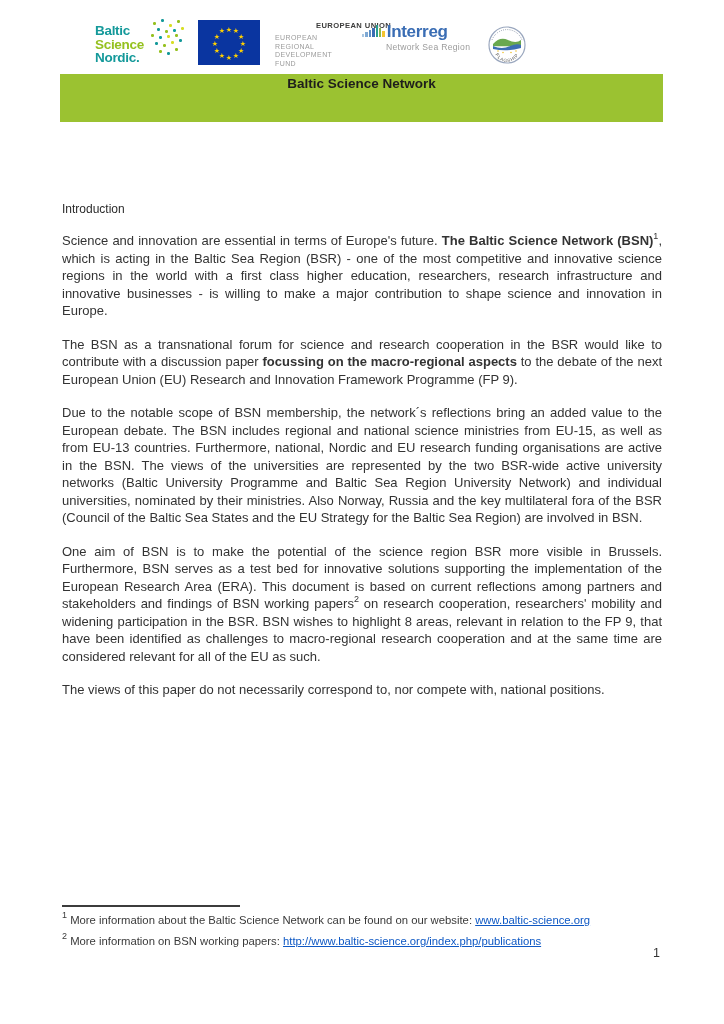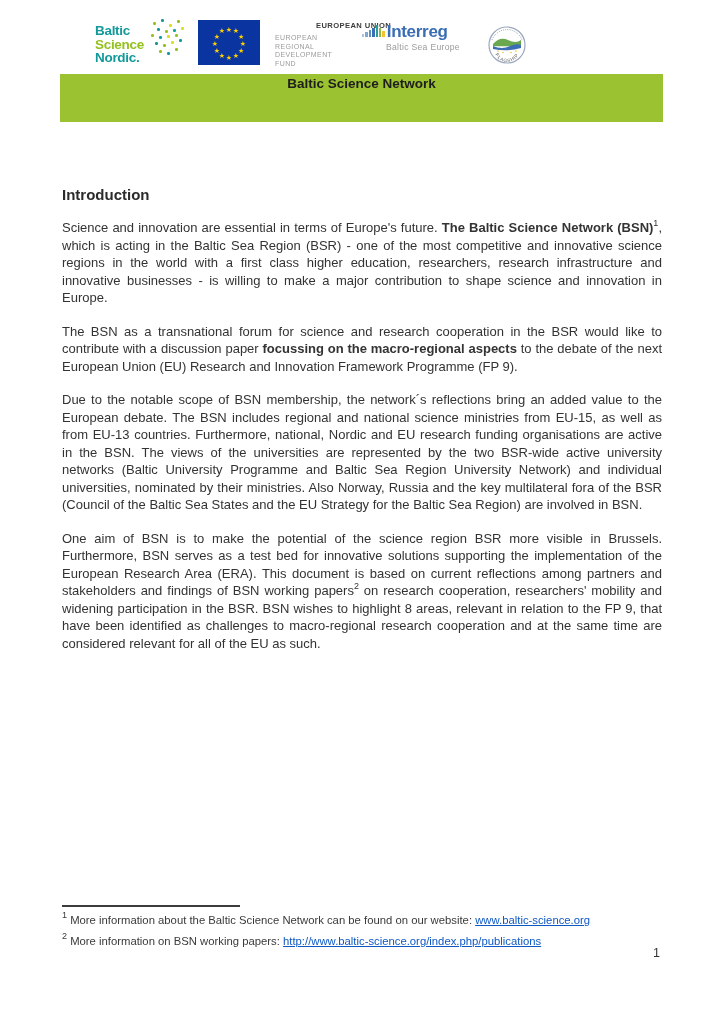--- a/index.html
+++ b/index.html
@@ -49,21 +49,21 @@
   .flagship-logo{position:absolute;left:486px;top:24px;width:42px;height:44px;}
 
   
   .banner{position:absolute;left:60px;top:74px;width:603px;height:48px;background:var(--banner_green);
     text-align:center;color:#1e1e1c;font-weight:700;font-size:13.5px;}
   .banner-title{padding-top:2px;}
   .banner-subtitle{padding-top:10px;}
 
   
   .content{position:absolute;left:62px;top:186px;width:600px;color:var(--body_text);font-size:13px;}
-  .heading{font-size:15px;font-weight:700;margin:0 0 9px 0;color:#2b2b2b;}
+  .heading{font-size:12px;font-weight:400;margin:16px 0 9px 0;color:#2b2b2b;}
   .para{margin:16px 0 9px 0;text-align:justify;line-height:17.5px;}
   .para .b{font-weight:700;}
   sup{font-size:9px;line-height:0;position:relative;top:-1px;}
 
   
   .footnote-sep{position:absolute;left:62px;top:905px;width:178px;height:2px;background:#3c3c3c;}
   .footnotes{position:absolute;left:62px;top:910px;width:600px;font-size:11.3px;color:#3a3a3a;line-height:20.5px;}
   .footnote a{color:var(--link_blue);text-decoration:underline;cursor:pointer;}
   .page-number{position:absolute;left:653px;top:946px;font-size:12.5px;color:#333;}
 </style>
@@ -111,21 +111,21 @@
           <span></span>
             <span></span>
             <span></span>
             <span></span>
             <span></span>
             <span></span>
             <span></span>
         </div>
         <div class="interreg-name">Interreg</div>
       </div>
-      <div class="interreg-sub">Baltic Sea Europe</div>
+      <div class="interreg-sub">Network Sea Region</div>
     </div>
 
     <div class="flagship-logo">
       <svg width="42" height="44" viewBox="0 0 42 44">
         <defs>
           <path id="botArc" d="M 8 25 A 13 13 0 0 0 34 25"></path>
         </defs>
         <circle cx="21" cy="21" r="18" fill="#ffffff" stroke="#9aa7be" stroke-width="1.2"></circle>
         <path d="M 7 20 Q 14 12 22 16 Q 30 20 35 16 L 35 21 Q 22 23 7 22 Z" fill="#6aa84f"></path>
         <path d="M 7 22 Q 16 26 24 22 Q 31 19 35 21 L 35 24 Q 21 28 7 25 Z" fill="#3d6eb4"></path>
@@ -145,20 +145,21 @@
     <div class="banner-title">Baltic Science Network</div>
   </div>
 
   <div class="content">
     <h2 class="heading">Introduction</h2>
     <div>
         <p class="para"><span>Science and innovation are essential in terms of Europe's future. </span><span class="b">The Baltic Science Network (BSN)</span><sup>1</sup><span>, which is acting in the Baltic Sea Region (BSR) - one of the most competitive and innovative science regions in the world with a first class higher education, researchers, research infrastructure and innovative businesses - is willing to make a major contribution to shape science and innovation in Europe.</span></p>
         <p class="para"><span>The BSN as a transnational forum for science and research cooperation in the BSR would like to contribute with a discussion paper </span><span class="b">focussing on the macro-regional aspects</span><span> to the debate of the next European Union (EU) Research and Innovation Framework Programme (FP 9).</span></p>
         <p class="para"><span>Due to the notable scope of BSN membership, the network´s reflections bring an added value to the European debate. The BSN includes regional and national science ministries from EU-15, as well as from EU-13 countries. Furthermore, national, Nordic and EU research funding organisations are active in the BSN. The views of the universities are represented by the two BSR-wide active university networks (Baltic University Programme and Baltic Sea Region University Network) and individual universities, nominated by their ministries. Also Norway, Russia and the key multilateral fora of the BSR (Council of the Baltic Sea States and the EU Strategy for the Baltic Sea Region) are involved in BSN.</span></p>
         <p class="para"><span>One aim of BSN is to make the potential of the science region BSR more visible in Brussels. Furthermore, BSN serves as a test bed for innovative solutions supporting the implementation of the European Research Area (ERA). This document is based on current reflections among partners and stakeholders and findings of BSN working papers</span><sup>2</sup><span> on research cooperation, researchers' mobility and widening participation in the BSR. BSN wishes to highlight 8 areas, relevant in relation to the FP 9, that have been identified as challenges to macro-regional research cooperation and at the same time are considered relevant for all of the EU as such.</span></p>
+        <p class="para"><span>The views of this paper do not necessarily correspond to, nor compete with, national positions.</span></p>
       </div>
   </div>
 
   <div class="footnote-sep"></div>
   <div class="footnotes">
       <div class="footnote"><sup>1</sup><span> More information about the Baltic Science Network can be found on our website: </span><a href="#">www.baltic-science.org</a></div>
       <div class="footnote"><sup>2</sup><span> More information on BSN working papers: </span><a href="#">http://www.baltic-science.org/index.php/publications</a></div>
     </div>
   <div class="page-number">1</div>
 

